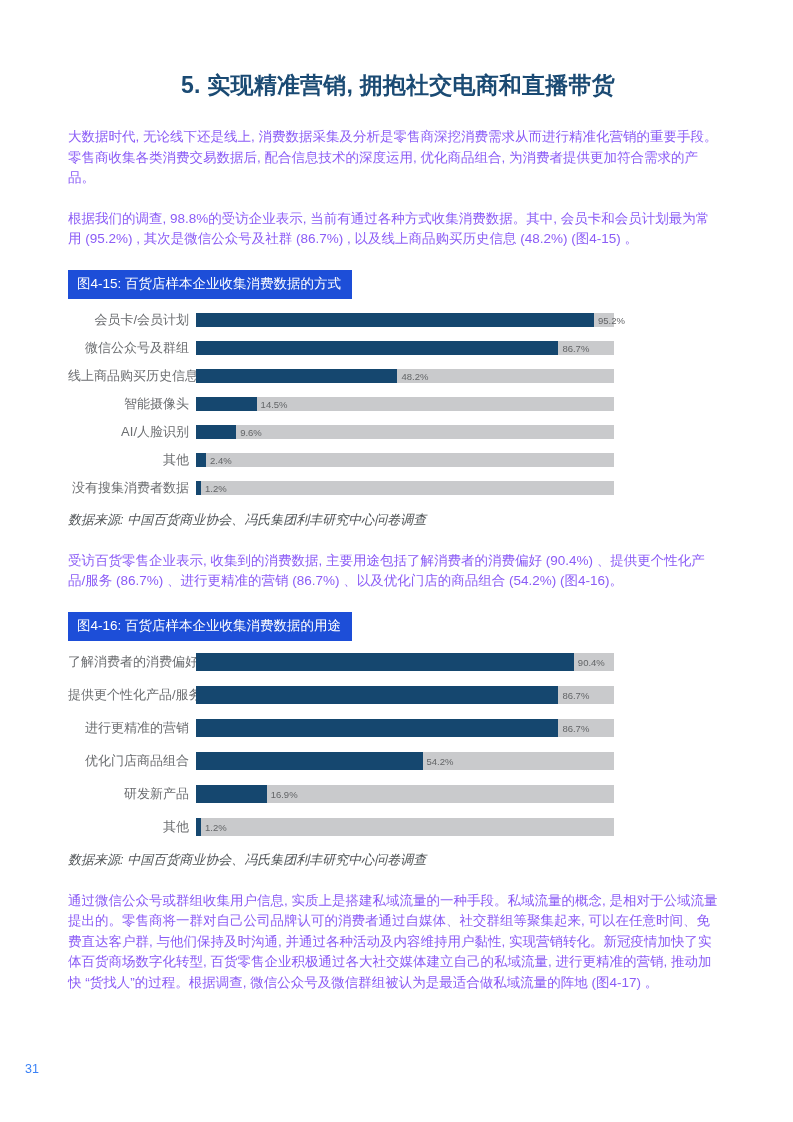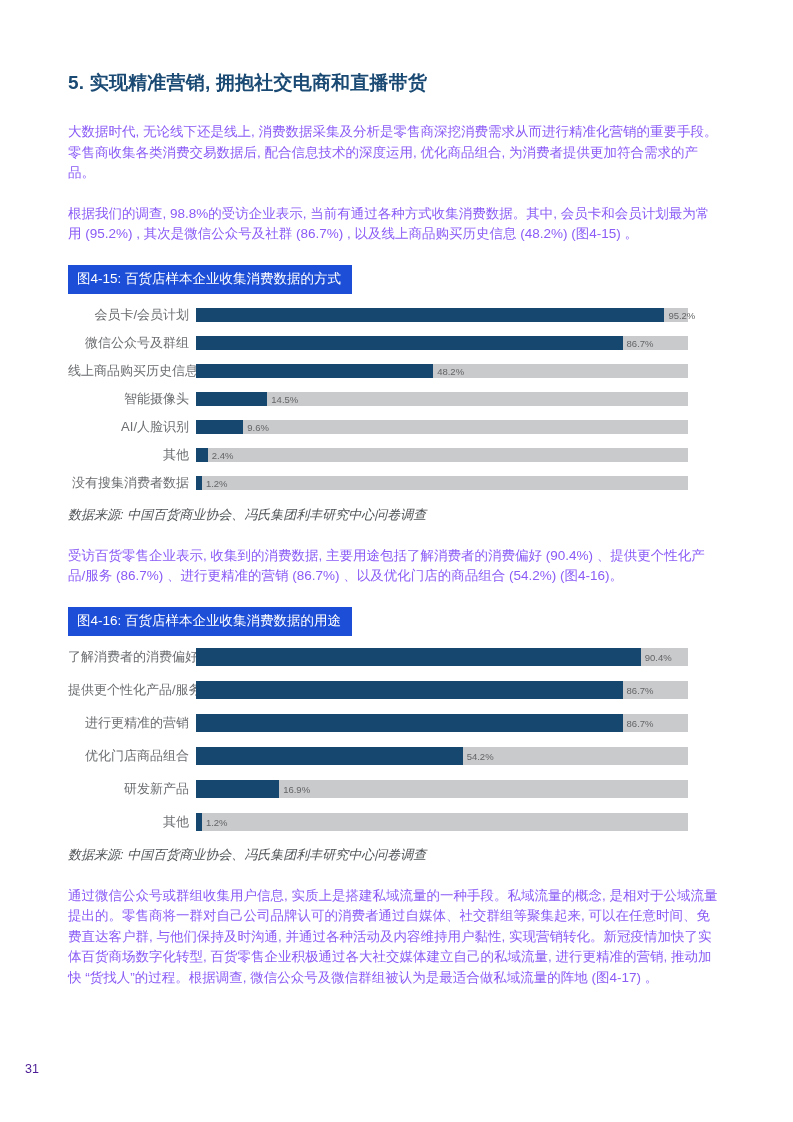--- a/index.html
+++ b/index.html
@@ -13,24 +13,25 @@
     overflow: hidden;
   }
   .content {
     position: absolute;
     left: 68px;
     top: 70px;
     width: 660px;
   }
   .heading {
     color: #1a4a73;
-    font-size: 19px;
+    font-size: 23px;
     font-weight: bold;
     letter-spacing: 0.2px;
     margin-bottom: 26px;
+    text-align: center;
   }
   .para {
     font-size: 13.5px;
     line-height: 20.5px;
     color: #8b5cf6;
     width: 650px;
     margin-bottom: 20px;
   }
   .chart-block { margin-bottom: 14px; }
   .chart-title-bar {
@@ -52,21 +53,21 @@
     width: 128px;
     text-align: right;
     font-size: 13px;
     color: #6b6d70;
     flex: none;
     padding-right: 7px;
     white-space: nowrap;
   }
   .row-track {
     position: relative;
-    width: 492px;
+    width: 418px;
     background: #c9cacc;
     flex: none;
   }
   .chart-1 .row-track { height: 14px; }
   .chart-2 .row-track { height: 18px; }
   .row-fill {
     position: absolute;
     left: 0; top: 0; bottom: 0;
     background: #15476f;
   }
@@ -83,21 +84,21 @@
     font-style: italic;
     font-size: 13px;
     color: #4f5356;
     margin: 4px 0 22px 0;
   }
   .page-number {
     position: absolute;
     left: 25px;
     top: 1062px;
     font-size: 12.5px;
-    color: #4c1d95;
+    color: #3b82f6;
   }
 </style>
 </head>
 <body>
 
 <div class="content">
 
   <h1 class="heading">5. 实现精准营销, 拥抱社交电商和直播带货</h1>
 
   <p class="para">大数据时代, 无论线下还是线上, 消费数据采集及分析是零售商深挖消费需求从而进行精准化营销的重要手段。零售商收集各类消费交易数据后, 配合信息技术的深度运用, 优化商品组合, 为消费者提供更加符合需求的产品。</p>

